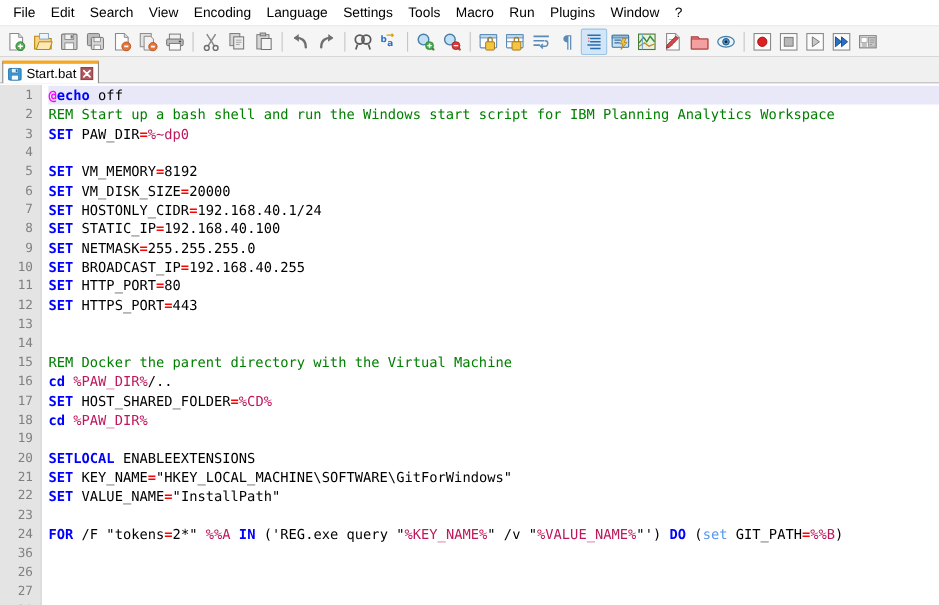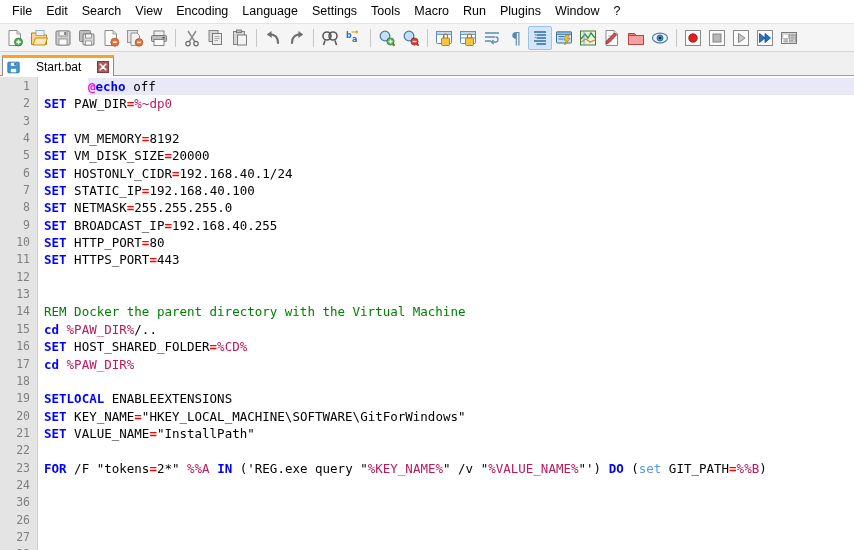--- a/index.html
+++ b/index.html
@@ -87,21 +87,21 @@
   .tab {
     height: 21px;
     display: flex;
     align-items: center;
     background: #ffffff;
     border: 1px solid #8a8a8a;
     border-bottom: none;
     border-top: 3px solid #f5a623;
     padding: 0 4px 0 4px;
     box-sizing: border-box;
-    gap: 16px;
+    gap: 4px;
     position: relative;
     top: 1px;
   }
   .tab-label {
     font-family: "Liberation Sans", sans-serif;
     font-size: 12px;
     color: #000;
     line-height: 13px;
     white-space: nowrap;
   }
@@ -155,21 +155,20 @@
     font-family: "DejaVu Sans Mono", monospace;
     font-size: 12.5px;
     height: 17.35px;
     line-height: 17.35px;
     white-space: pre;
     color: #000000;
     letter-spacing: 0px;
   }
   .cl.highlight {
     background: #e8e8f8;
-    margin-left: 44px;
   }
 
   
   .t-def   { color: #000000; }
   .t-cmd   { color: #0000ff; font-weight: bold; }
   .t-rem   { color: #008000; }
   .t-at    { color: #ff00ff; font-weight: bold; }
   .t-var   { color: #be185d; font-weight: normal; }
   .t-op    { color: #ff0000; font-weight: bold; }
   .t-setlc { color: #5599ee; }
@@ -538,20 +537,21 @@
         <div class="ln">22</div>
         <div class="ln">23</div>
         <div class="ln">24</div>
         <div class="ln">36</div>
         <div class="ln">26</div>
         <div class="ln">27</div>
         <div class="ln">28</div>
       </div>
     <div id="code">
         <div class="cl highlight"><span class="t-at">@</span><span class="t-cmd">echo</span><span class="t-def"> off</span></div>
+        <div class="cl"><span class="t-rem">REM Start up a bash shell and run the Windows start script for IBM Planning Analytics Workspace</span></div>
         <div class="cl"><span class="t-cmd">SET</span><span class="t-def"> </span><span class="t-def">PAW_DIR</span><span class="t-op">=</span><span class="t-var">%~dp0</span></div>
         <div class="cl">&nbsp;</div>
         <div class="cl"><span class="t-cmd">SET</span><span class="t-def"> </span><span class="t-def">VM_MEMORY</span><span class="t-op">=</span><span class="t-def">8</span><span class="t-def">1</span><span class="t-def">9</span><span class="t-def">2</span></div>
         <div class="cl"><span class="t-cmd">SET</span><span class="t-def"> </span><span class="t-def">VM_DISK_SIZE</span><span class="t-op">=</span><span class="t-def">2</span><span class="t-def">0</span><span class="t-def">0</span><span class="t-def">0</span><span class="t-def">0</span></div>
         <div class="cl"><span class="t-cmd">SET</span><span class="t-def"> </span><span class="t-def">HOSTONLY_CIDR</span><span class="t-op">=</span><span class="t-def">1</span><span class="t-def">9</span><span class="t-def">2</span><span class="t-def">.</span><span class="t-def">1</span><span class="t-def">6</span><span class="t-def">8</span><span class="t-def">.</span><span class="t-def">4</span><span class="t-def">0</span><span class="t-def">.</span><span class="t-def">1</span><span class="t-def">/</span><span class="t-def">2</span><span class="t-def">4</span></div>
         <div class="cl"><span class="t-cmd">SET</span><span class="t-def"> </span><span class="t-def">STATIC_IP</span><span class="t-op">=</span><span class="t-def">1</span><span class="t-def">9</span><span class="t-def">2</span><span class="t-def">.</span><span class="t-def">1</span><span class="t-def">6</span><span class="t-def">8</span><span class="t-def">.</span><span class="t-def">4</span><span class="t-def">0</span><span class="t-def">.</span><span class="t-def">1</span><span class="t-def">0</span><span class="t-def">0</span></div>
         <div class="cl"><span class="t-cmd">SET</span><span class="t-def"> </span><span class="t-def">NETMASK</span><span class="t-op">=</span><span class="t-def">2</span><span class="t-def">5</span><span class="t-def">5</span><span class="t-def">.</span><span class="t-def">2</span><span class="t-def">5</span><span class="t-def">5</span><span class="t-def">.</span><span class="t-def">2</span><span class="t-def">5</span><span class="t-def">5</span><span class="t-def">.</span><span class="t-def">0</span></div>
         <div class="cl"><span class="t-cmd">SET</span><span class="t-def"> </span><span class="t-def">BROADCAST_IP</span><span class="t-op">=</span><span class="t-def">1</span><span class="t-def">9</span><span class="t-def">2</span><span class="t-def">.</span><span class="t-def">1</span><span class="t-def">6</span><span class="t-def">8</span><span class="t-def">.</span><span class="t-def">4</span><span class="t-def">0</span><span class="t-def">.</span><span class="t-def">2</span><span class="t-def">5</span><span class="t-def">5</span></div>
         <div class="cl"><span class="t-cmd">SET</span><span class="t-def"> </span><span class="t-def">HTTP_PORT</span><span class="t-op">=</span><span class="t-def">8</span><span class="t-def">0</span></div>
         <div class="cl"><span class="t-cmd">SET</span><span class="t-def"> </span><span class="t-def">HTTPS_PORT</span><span class="t-op">=</span><span class="t-def">4</span><span class="t-def">4</span><span class="t-def">3</span></div>

